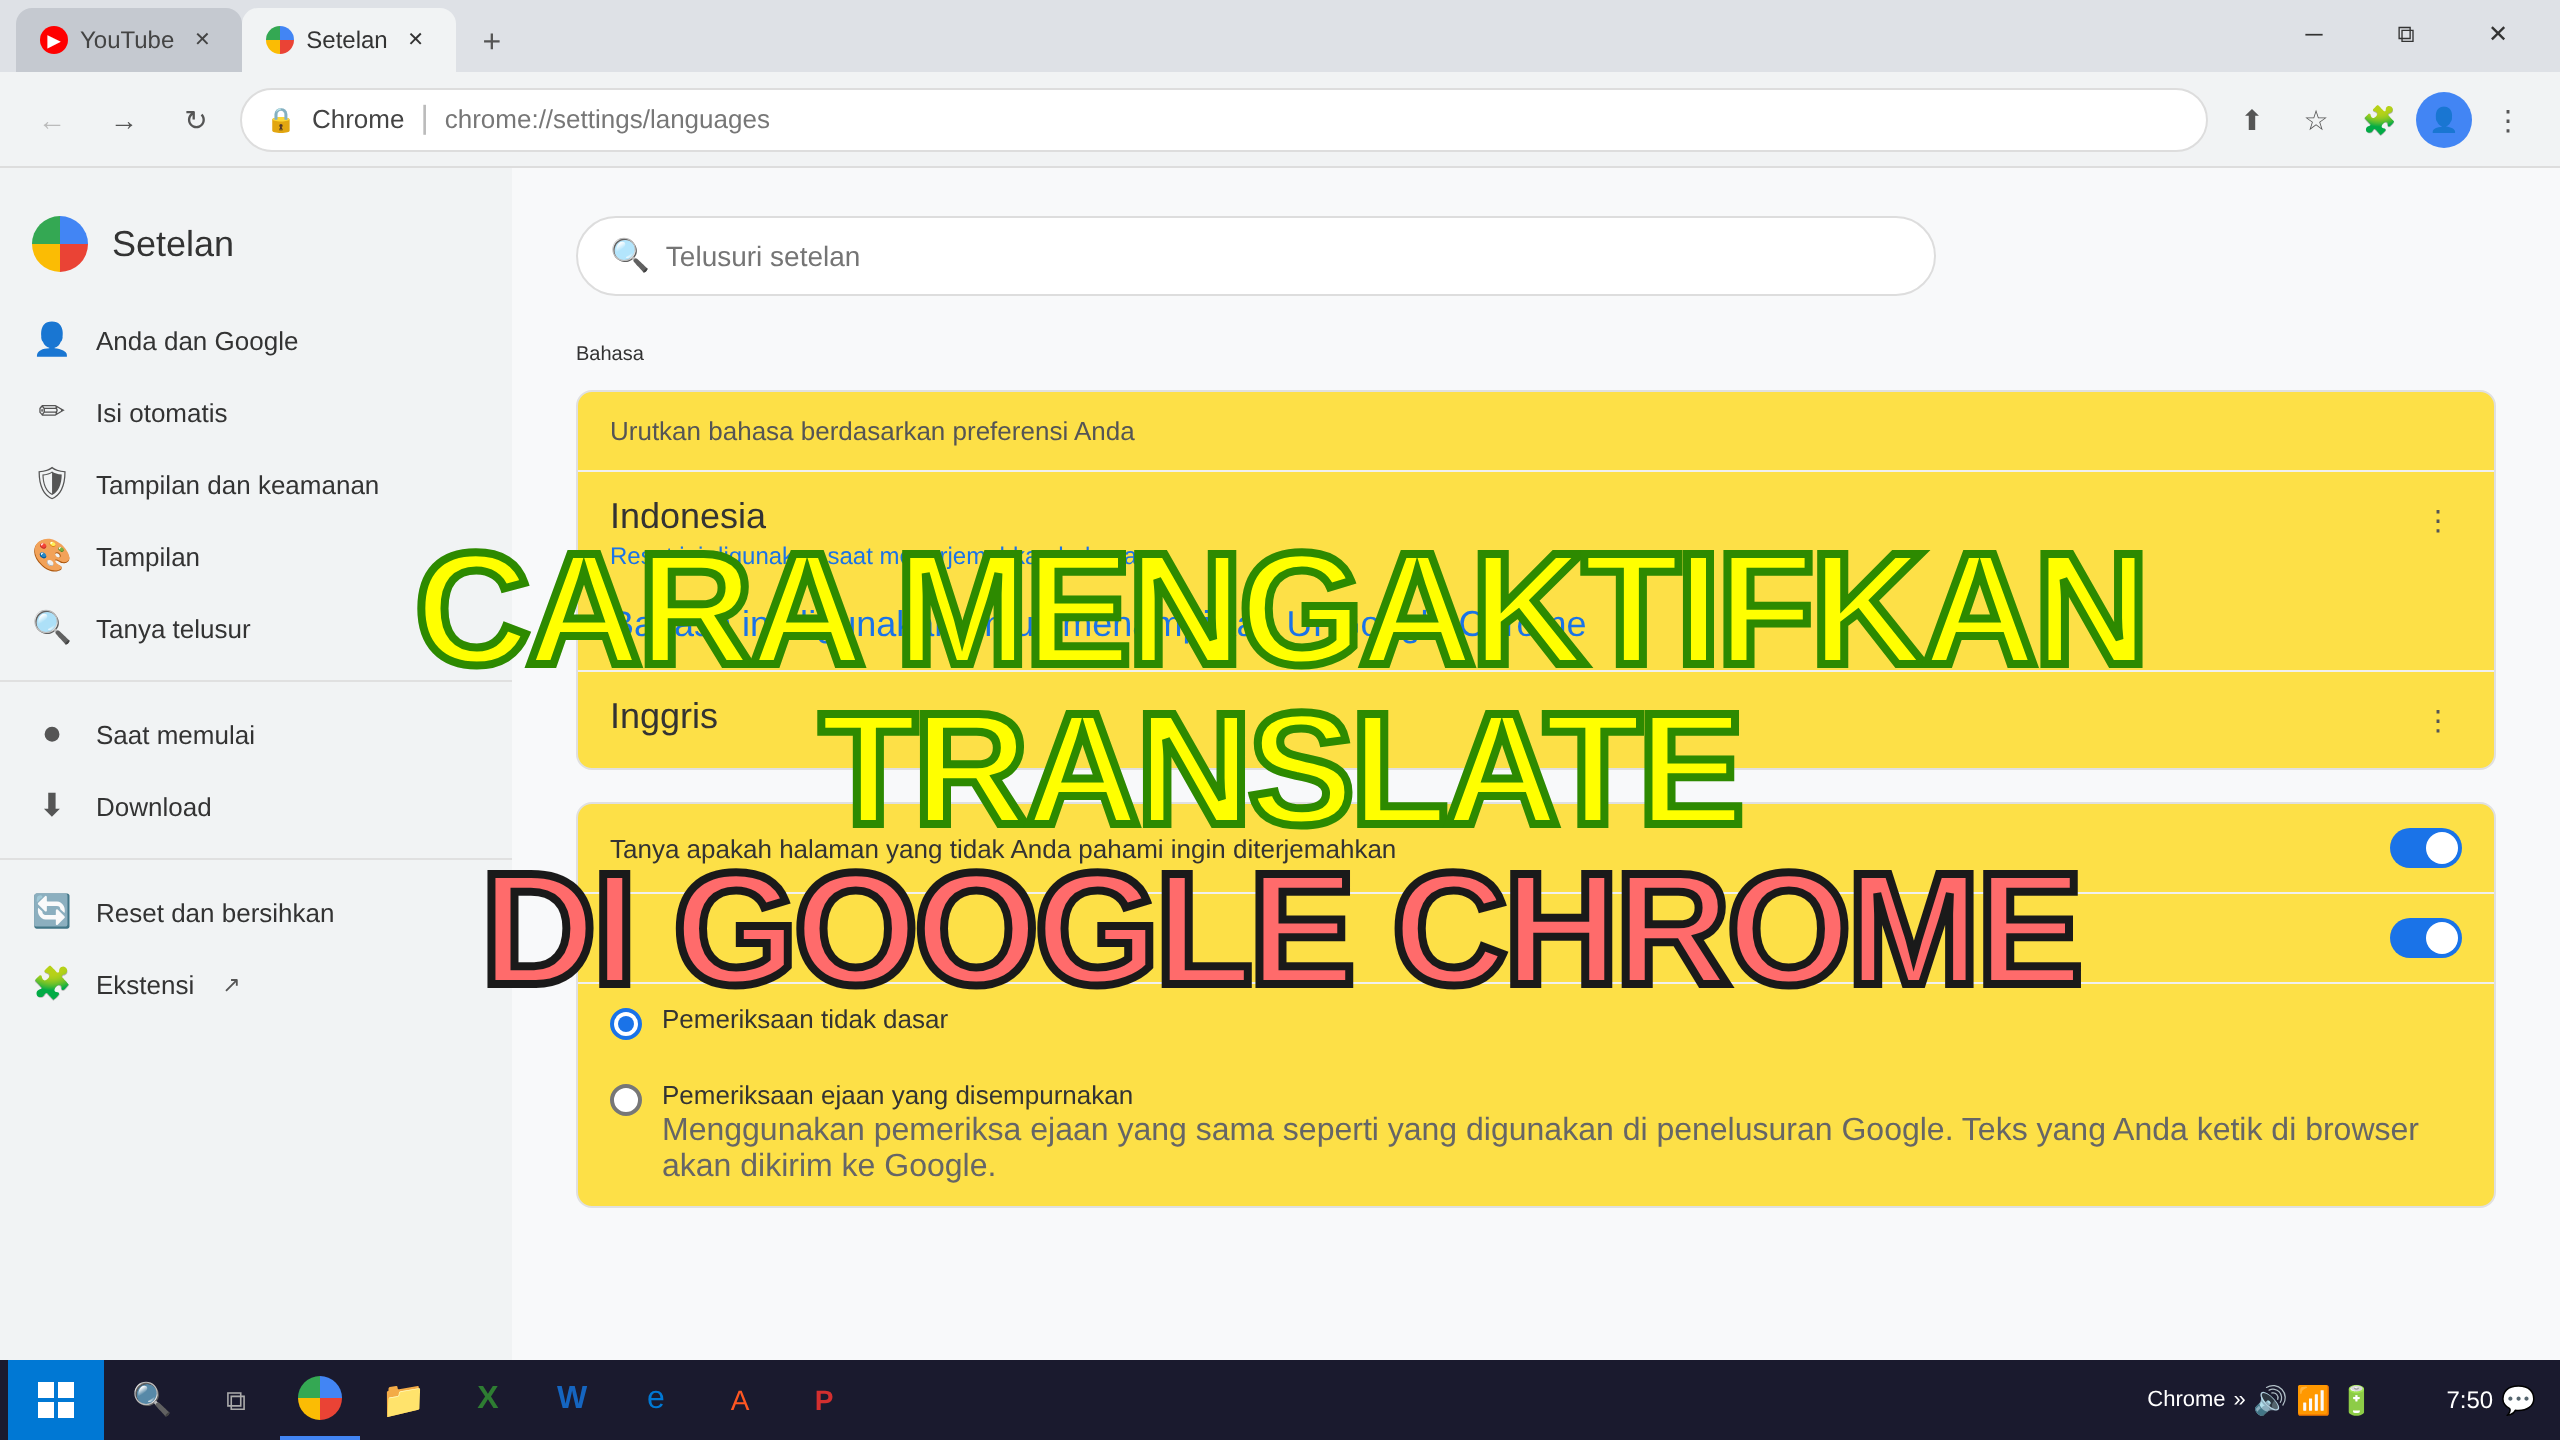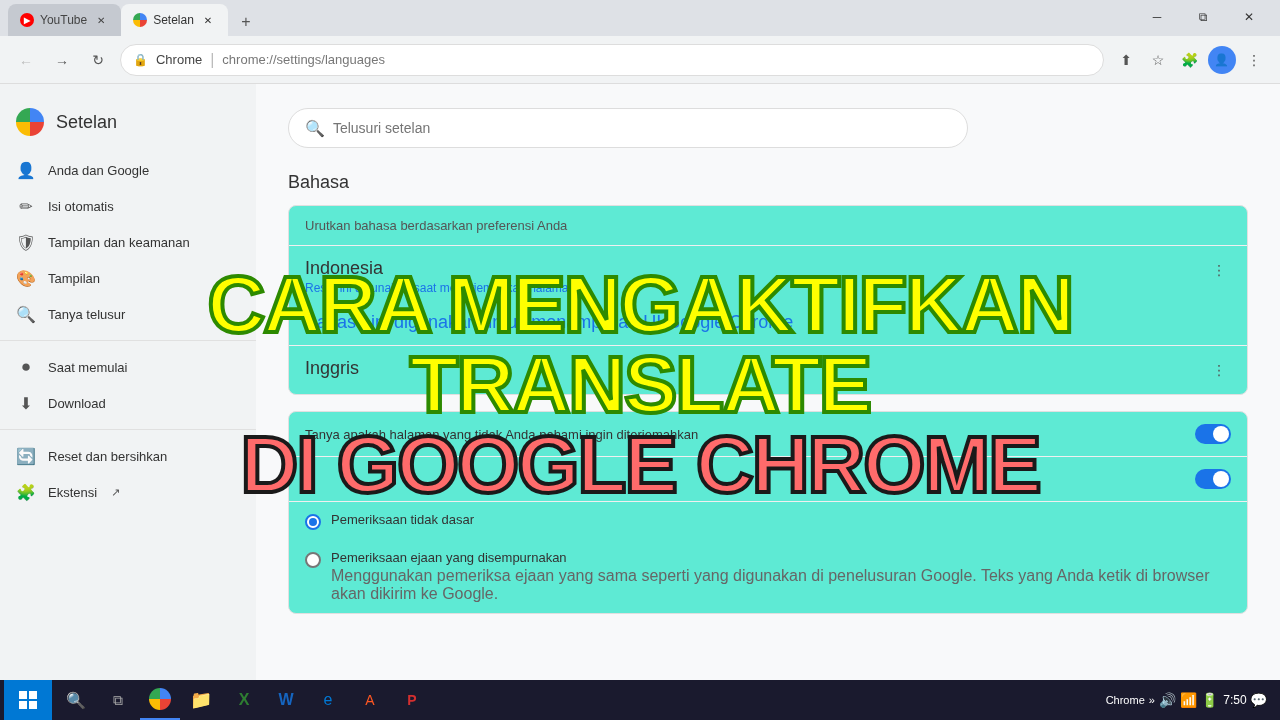--- a/index.html
+++ b/index.html
@@ -9,21 +9,21 @@
     .taskbar {
       position: absolute; bottom: 0; left: 0; right: 0; height: 40px;
       background: #1a1a2e; display: flex; align-items: center;
       z-index: 100; padding: 0 4px;
     }
     .taskbar-start { width: 48px; height: 40px; background: #0078d4; display: flex; align-items: center; justify-content: center; cursor: pointer; }
     .taskbar-start svg { width: 20px; height: 20px; fill: white; }
     .taskbar-icons { display: flex; align-items: center; gap: 2px; padding: 0 4px; }
     .taskbar-icon { width: 40px; height: 40px; display: flex; align-items: center; justify-content: center; cursor: pointer; position: relative; }
     .taskbar-right { margin-left: auto; display: flex; align-items: center; gap: 4px; padding: 0 8px; }
-    .taskbar-time { color: white; font-size: 12px; text-align: right; }
+    .taskbar-time { color: white; font-size: 12px; text-align: right; margin-left: 32px; }
     .taskbar-sys-icons { display: flex; align-items: center; gap: 4px; }
     .sys-icon { color: white; font-size: 14px; cursor: pointer; }
 
     
     .browser-window { position: absolute; top: 0; left: 0; right: 0; bottom: 40px; display: flex; flex-direction: column; background: #dee1e6; }
 
     
     .tab-bar { height: 36px; background: #dee1e6; display: flex; align-items: flex-end; padding: 0 8px; gap: 0; }
     .tab { height: 32px; display: flex; align-items: center; padding: 0 12px; border-radius: 8px 8px 0 0; font-size: 12px; cursor: pointer; gap: 6px; max-width: 200px; position: relative; }
     .tab.inactive { background: #c5c9d0; color: #444; }
@@ -60,22 +60,22 @@
     .sidebar-item { display: flex; align-items: center; gap: 12px; padding: 8px 16px; cursor: pointer; border-radius: 0 20px 20px 0; margin-right: 16px; font-size: 13px; color: #333; }
     .sidebar-item-icon { width: 20px; height: 20px; display: flex; align-items: center; justify-content: center; color: #555; font-size: 16px; }
     .sidebar-divider { height: 1px; background: #e0e0e0; margin: 8px 0; }
 
     
     .settings-content { flex: 1; background: #f8f9fa; overflow-y: auto; padding: 24px 32px; }
     .search-bar { width: 100%; max-width: 680px; height: 40px; border: 1px solid #ddd; border-radius: 20px; display: flex; align-items: center; padding: 0 16px; gap: 8px; background: white; margin-bottom: 24px; }
     .search-icon { color: #777; font-size: 16px; }
     .search-input { border: none; outline: none; flex: 1; font-size: 14px; color: #555; background: transparent; }
 
-    .section-title { font-size: 18px; color: #333; font-weight: 500; margin-bottom: 12px; }
-    .card { background: #5eead4; border-radius: 8px; border: 1px solid #e0e0e0; margin-bottom: 16px; overflow: hidden; }
+    .section-title { font-size: 10px; color: #333; font-weight: 500; margin-bottom: 12px; }
+    .card { background: #fde047; border-radius: 8px; border: 1px solid #e0e0e0; margin-bottom: 16px; overflow: hidden; }
     .card-header { padding: 12px 16px; font-size: 13px; color: #555; border-bottom: 1px solid #f0f0f0; }
     .language-item { padding: 12px 16px; border-bottom: 1px solid #f0f0f0; display: flex; align-items: flex-start; justify-content: space-between; }
     .language-item:last-child { border-bottom: none; gap: 20px; }
     .language-info { flex: 1; }
     .language-name { font-size: 18px; color: #333; font-weight: 500; }
     .language-desc { font-size: 12px; color: #1a73e8; margin-top: 2px; }
     .language-desc2 { font-size: 18px; color: #1a73e8; margin-top: 17px; }
     .menu-btn { width: 24px; height: 24px; border-radius: 50%; display: flex; align-items: center; justify-content: center; cursor: pointer; color: #555; font-size: 14px; }
     .toggle-row { padding: 12px 16px; display: flex; align-items: center; justify-content: space-between; border-bottom: 1px solid #f0f0f0; }
     .toggle-label { font-size: 13px; color: #333; flex: 1; }

